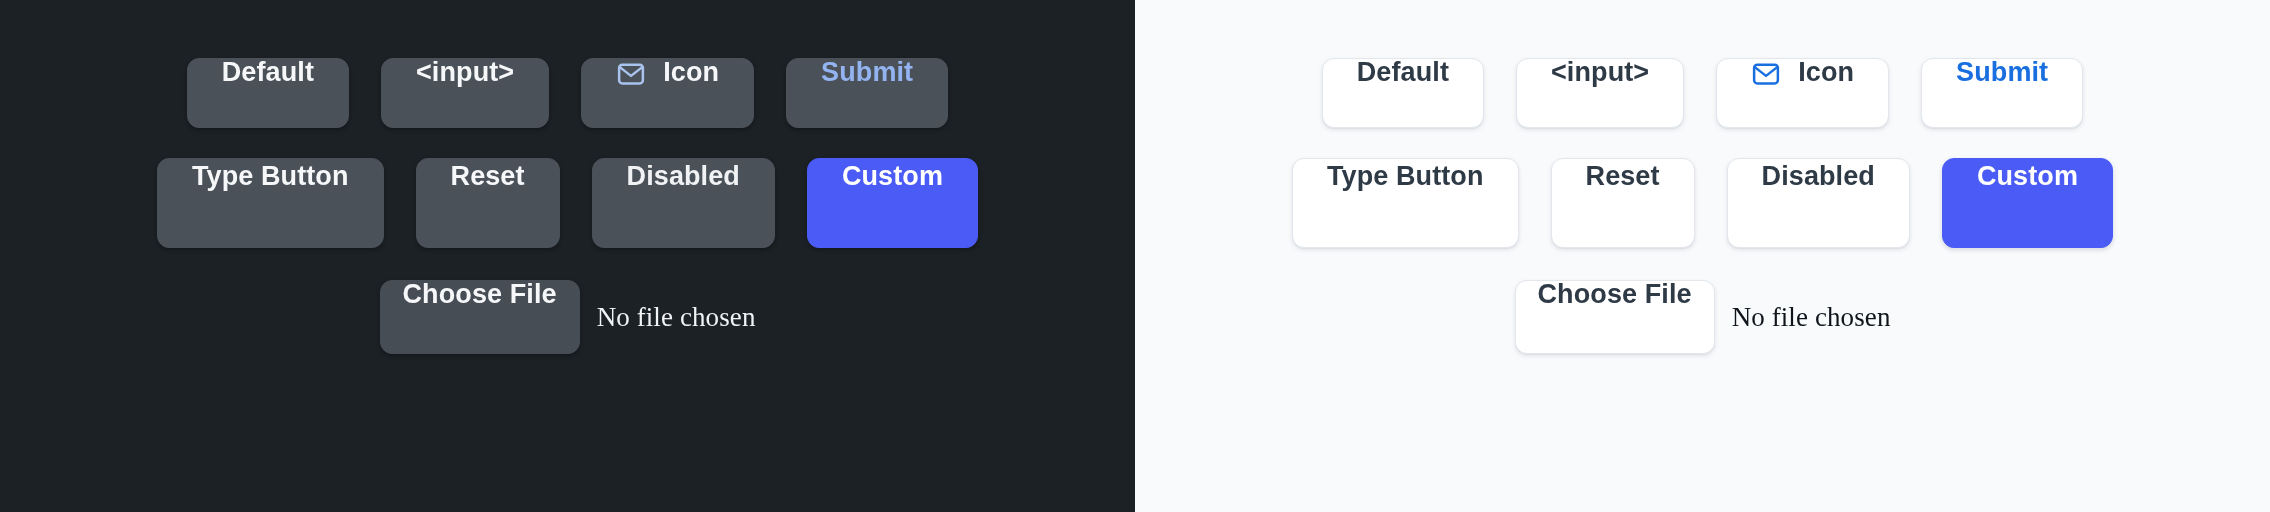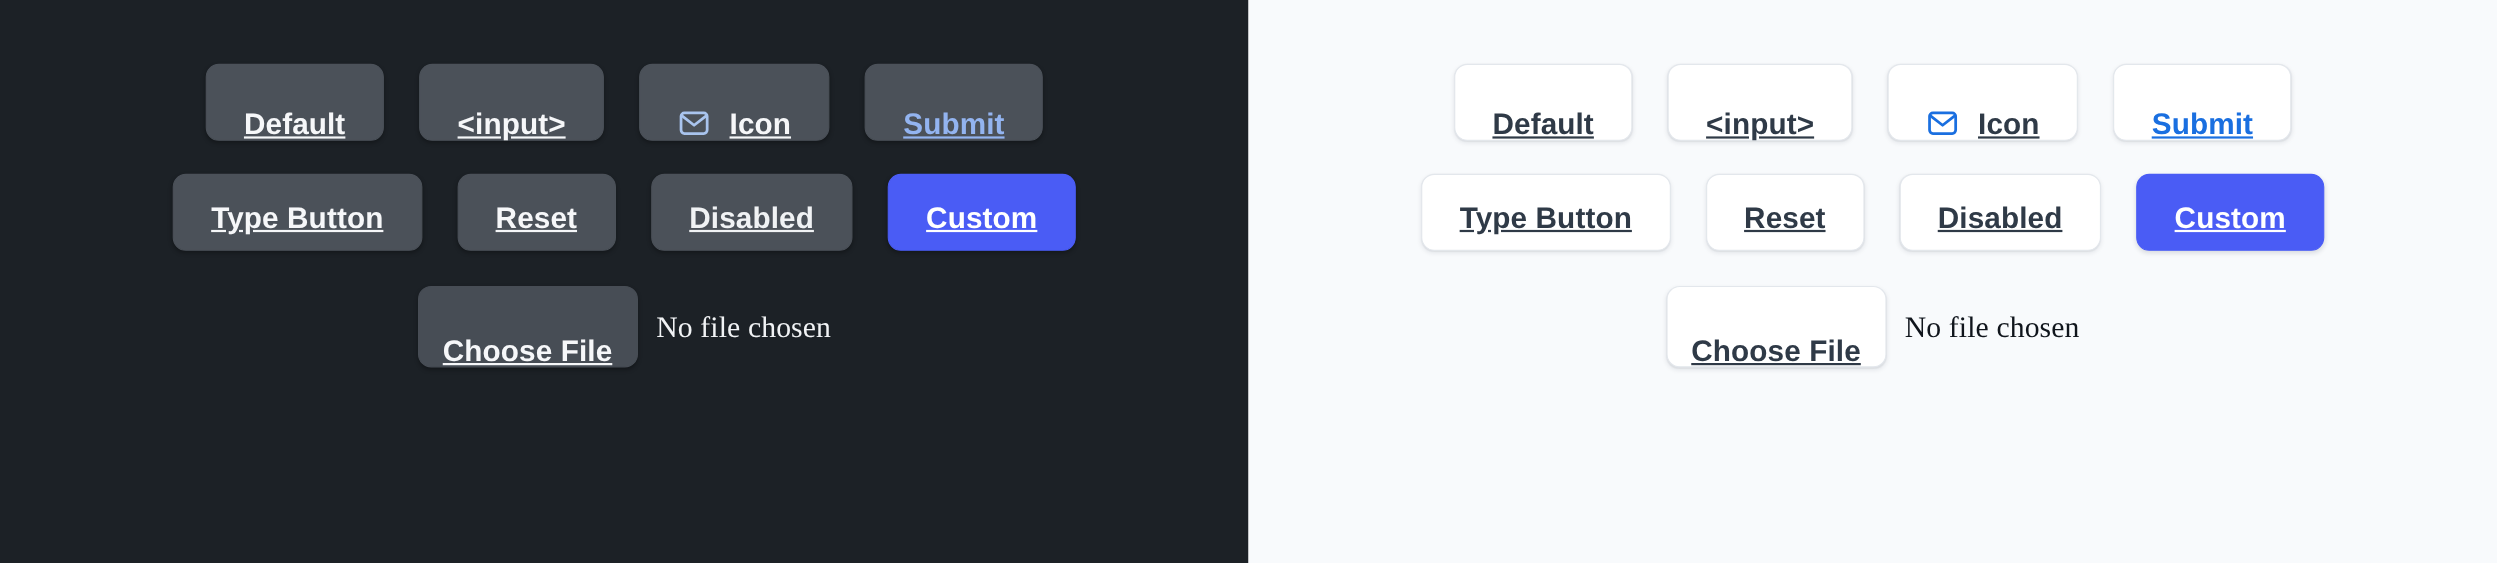--- a/index.html
+++ b/index.html
@@ -44,38 +44,37 @@
     justify-content: center;
   }
 
   .row--one   { gap: 32px; margin-bottom: 30px; }
   .row--two   { gap: 32px; margin-bottom: 32px; }
   .row--three { gap: 0; }
 
   
   .btn {
     display: inline-flex;
-    align-items: flex-end;
+    align-items: flex-start;
     justify-content: center;
     gap: 17px;
     border-radius: 12px;
     font-family: "Liberation Sans", sans-serif;
     font-weight: bold;
     font-size: 27px;
     line-height: 1;
     letter-spacing: 0.1px;
     white-space: nowrap;
     border: 1px solid transparent;
     cursor: pointer;
     user-select: none;
-    text-decoration: underline;
   }
 
   .btn--r1 { height: 70px; padding: 0 34px; }
-  .btn--r2 { height: 70px; padding: 15px 34px; }
+  .btn--r2 { height: 90px; padding: 4px 34px; }
 
   
   .panel--dark .btn {
     background: #4b5159;
     color: #f6f7f9;
     border-color: #4b5159;
     box-shadow: 0 2px 4px rgba(0,0,0,0.30);
   }
   .panel--dark .btn.is-accent {
     color: #93b4f0;

